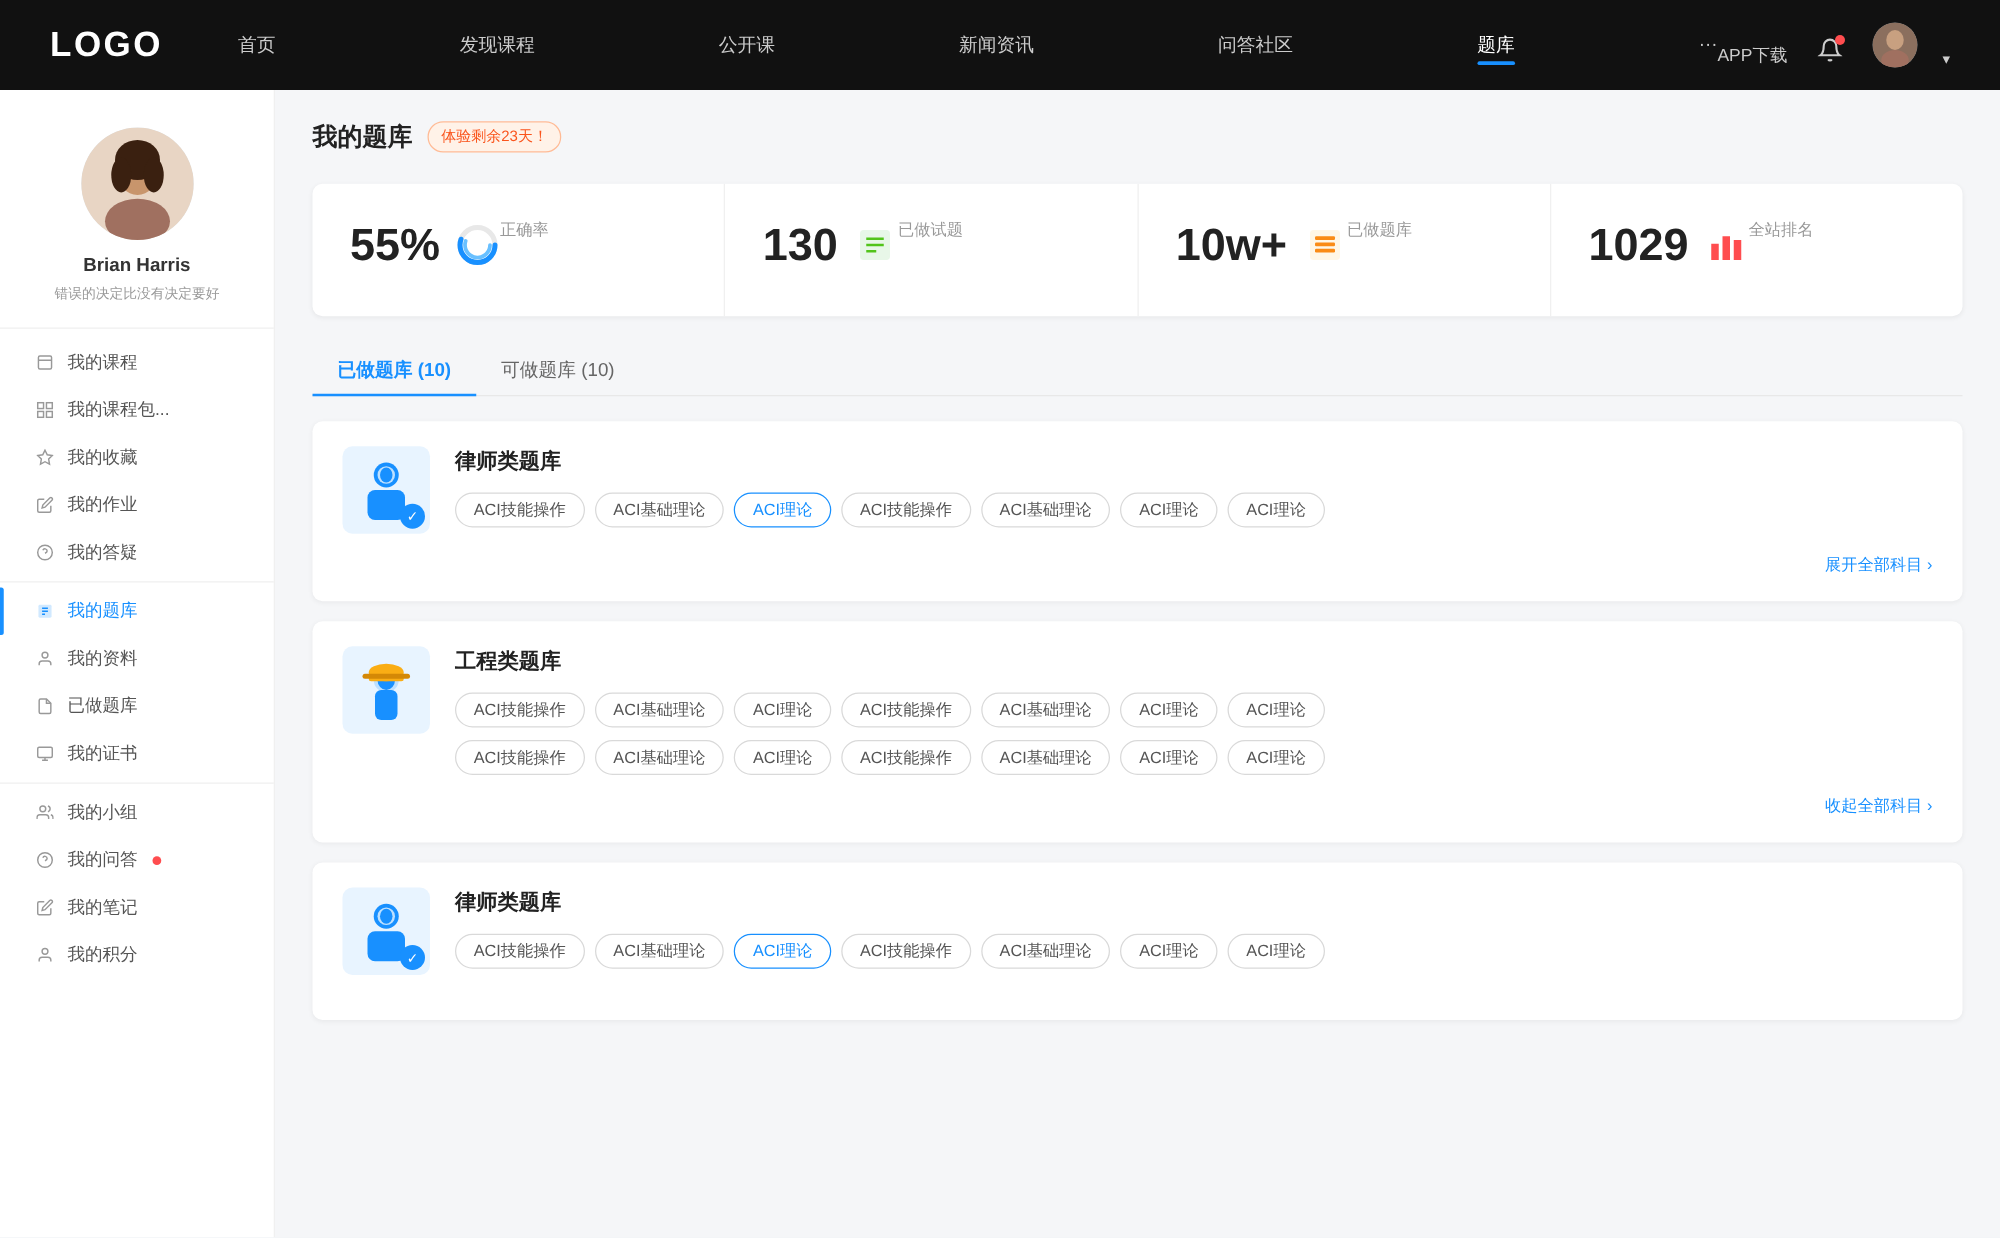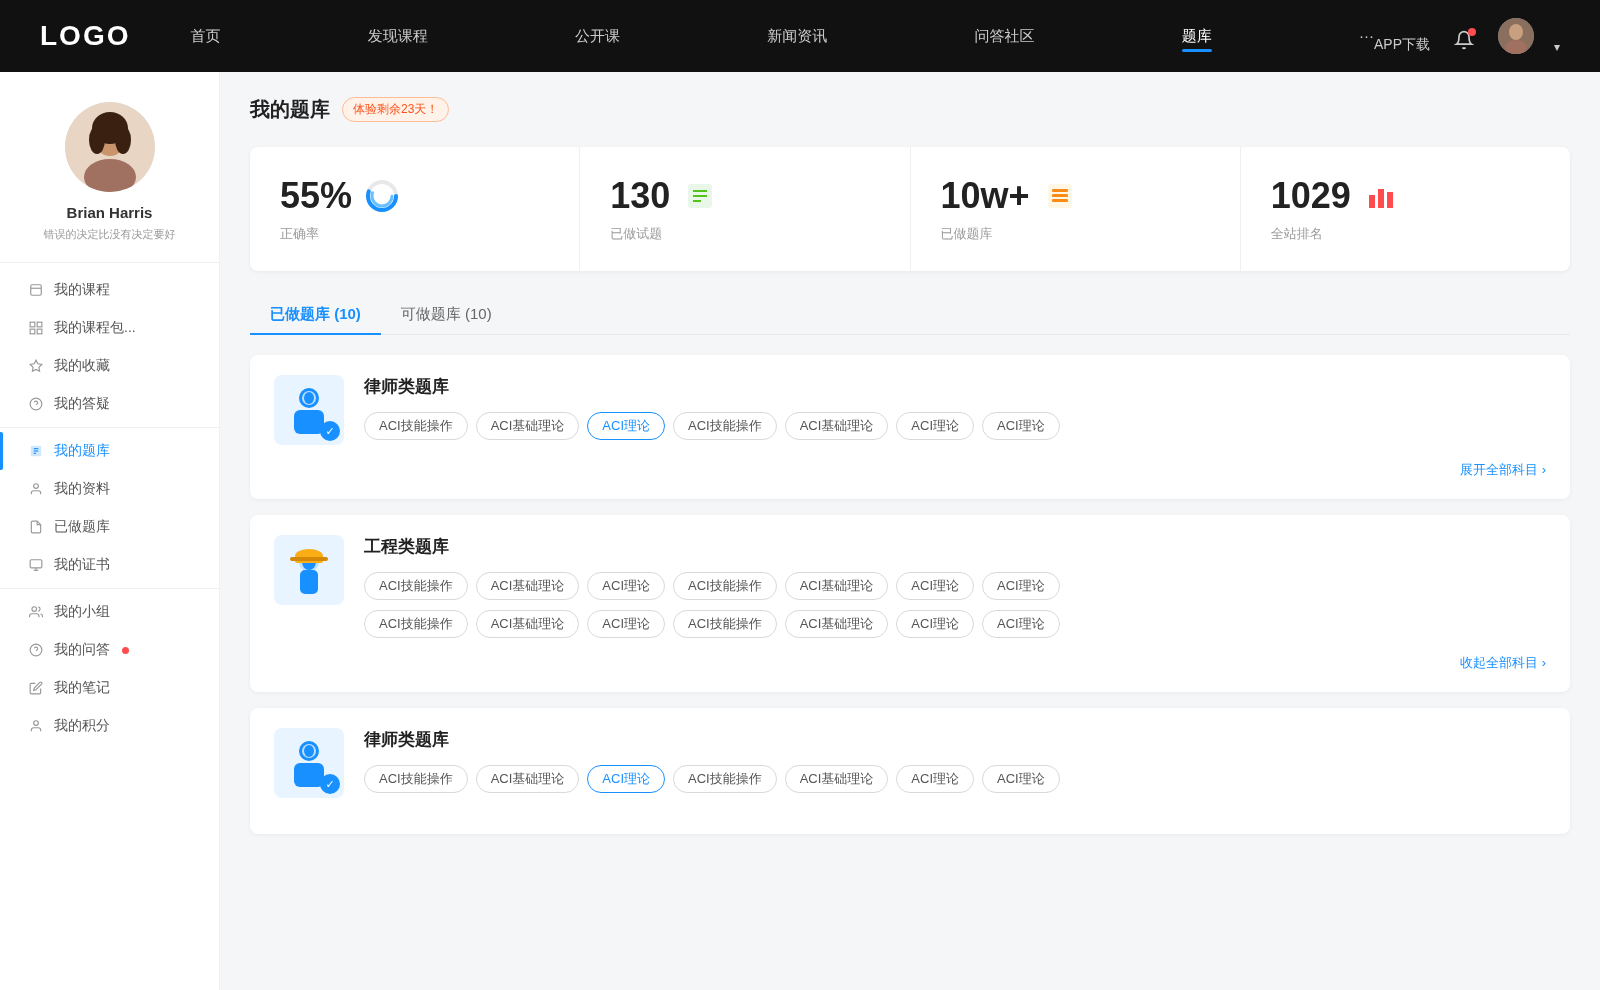--- a/index.html
+++ b/index.html
@@ -203,21 +203,21 @@
       border-radius: 8px;
       margin-bottom: 24px;
       overflow: hidden;
       box-shadow: 0 1px 4px rgba(0,0,0,0.06);
     }
     .stat-card {
       flex: 1;
       padding: 28px 30px;
       border-right: 1px solid #f0f0f0;
       display: flex;
-      flex-direction: column;
+      flex-direction: row;
     }
     .stat-card:last-child { border-right: none; }
     .stat-top {
       display: flex;
       align-items: center;
       gap: 12px;
       margin-bottom: 8px;
     }
     .stat-value {
       font-size: 36px;
@@ -416,20 +416,29 @@
         <span class="sidebar-icon">
           <svg width="14" height="14" viewBox="0 0 24 24" fill="none" stroke="currentColor" stroke-width="2">
               <polygon points="12 2 15.09 8.26 22 9.27 17 14.14 18.18 21.02 12 17.77 5.82 21.02 7 14.14 2 9.27 8.91 8.26 12 2"></polygon>
             </svg>
         </span>
         <span>我的收藏</span>
       </div>
       <div class="sidebar-item">
         <span class="sidebar-icon">
           <svg width="14" height="14" viewBox="0 0 24 24" fill="none" stroke="currentColor" stroke-width="2">
+              <path d="M11 4H4a2 2 0 0 0-2 2v14a2 2 0 0 0 2 2h14a2 2 0 0 0 2-2v-7"></path>
+              <path d="M18.5 2.5a2.121 2.121 0 0 1 3 3L12 15l-4 1 1-4 9.5-9.5z"></path>
+            </svg>
+        </span>
+        <span>我的作业</span>
+      </div>
+      <div class="sidebar-item">
+        <span class="sidebar-icon">
+          <svg width="14" height="14" viewBox="0 0 24 24" fill="none" stroke="currentColor" stroke-width="2">
               <circle cx="12" cy="12" r="10"></circle>
               <path d="M9.09 9a3 3 0 0 1 5.83 1c0 2-3 3-3 3"></path>
               <line x1="12" y1="17" x2="12.01" y2="17"></line>
             </svg>
         </span>
         <span>我的答疑</span>
       </div>
       <div class="sidebar-divider"></div>
       <div class="sidebar-item active">
         <span class="sidebar-icon">

